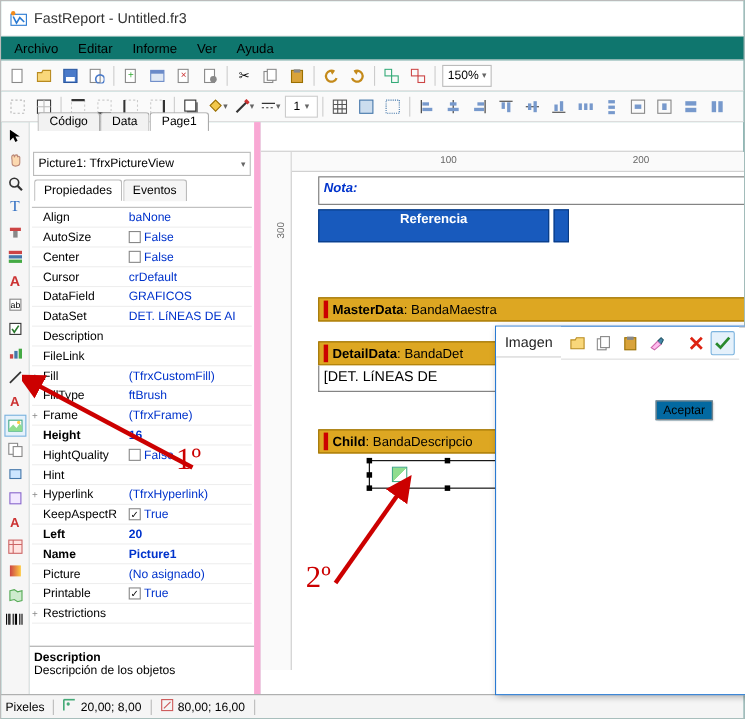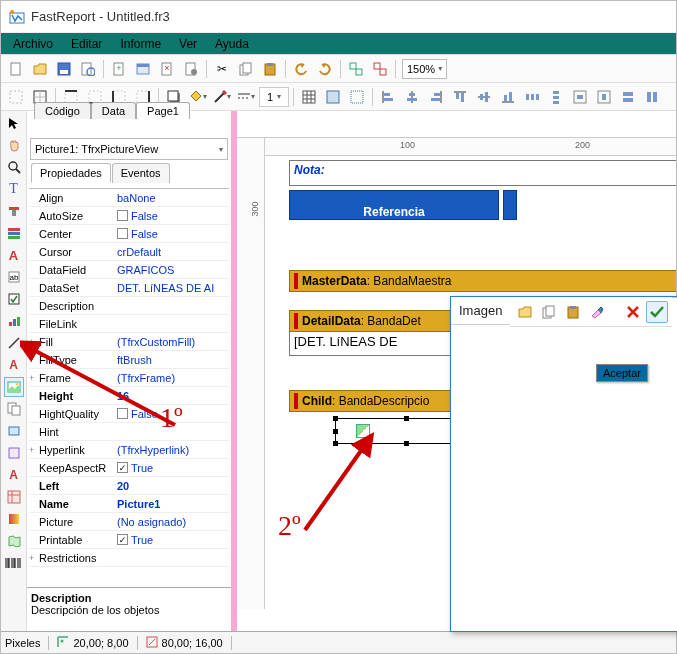--- a/index.html
+++ b/index.html
@@ -37,21 +37,21 @@
   .pagetab { padding: 2px 10px; border: 1px solid #aaa; border-bottom: none; background: #f2f2f2; font-size: 11px; border-radius: 3px 3px 0 0; cursor:pointer; }
   .pagetab.active { background: #fff; }
   
   .canvas { position: absolute; left: 0; top: 26px; right: 0; bottom: 22px; background: #fff; overflow: auto; border-top: 1px solid #ccc; }
   .vruler { position: absolute; left: 0; top: 0; bottom: 0; width: 28px; background: #fafafa; border-right: 1px solid #ccc; }
   .hruler { position: absolute; left: 28px; top: 0; right: 0; height: 18px; background: #fafafa; border-bottom: 1px solid #ccc; font-size: 9px; color: #666; }
   .hruler .tick { position: absolute; top: 2px; }
   .page { position: absolute; left: 52px; top: 22px; width: 600px; }
   .band { position: absolute; left: 0; width: 398px; border: 1px solid #777; }
   .band.nota { top: 0; height: 26px; background: #fff; padding: 2px 4px; color: #0033cc; font-style: italic; font-weight: bold; }
-  .band.ref { top: 30px; width: 210px; background: #185abd; color: #fff; display: flex; align-items: flex-end; justify-content: center; height: 30px; font-weight: bold; border: 1px solid #093a82; }
+  .band.ref { top: 30px; width: 210px; background: #185abd; color: #fff; display: flex; align-items: flex-start; justify-content: center; height: 30px; font-weight: bold; border: 1px solid #093a82; }
   .band.ref2 { top: 30px; left: 214px; width: 14px; height: 30px; background: #185abd; border: 1px solid #093a82; }
   .bandhdr { height: 22px; background: #dda722; border: 1px solid #9a6f00; display: flex; align-items: center; padding: 0 4px; font-size: 12px; }
   .bandhdr .redflag { width: 4px; height: 16px; background: #c00; margin-right: 4px; }
   .detailbody { border: 1px solid #777; border-top: none; height: 24px; padding: 2px 4px; font-size: 13px; background: #fff; width: 176px; }
   .selbox { position: absolute; left: 46px; top: 258px; width: 144px; height: 26px; border: 1px solid #000; background: #fff; }
   .selhandle { position: absolute; width: 5px; height: 5px; background: #000; }
   .pic { position: absolute; width: 14px; height: 14px; border: 1px solid #4a8; background: linear-gradient(135deg,#8fdd8f 50%,#fff 50%); left: 20px; top: 5px; }
   .statusbar { height: 22px; border-top: 1px solid #aaa; background: #f5f5f5; display: flex; align-items: center; font-size: 11px; gap: 8px; padding: 0 4px; }
   .statusbar .cell { display: flex; align-items: center; gap: 4px; }
   .statusbar .sline { width: 1px; height: 14px; background: #bbb; }

